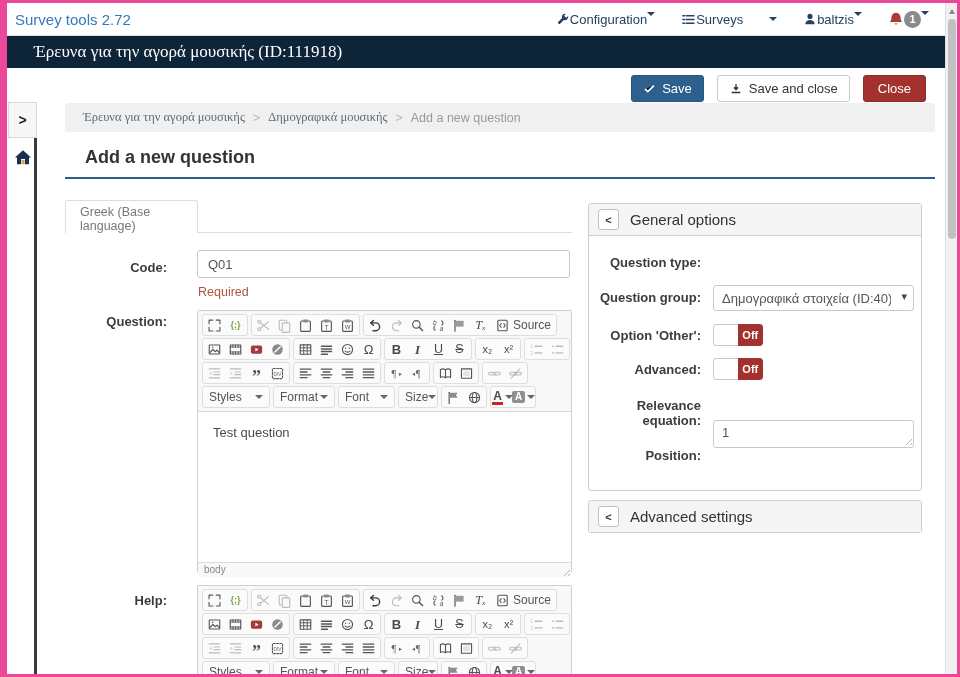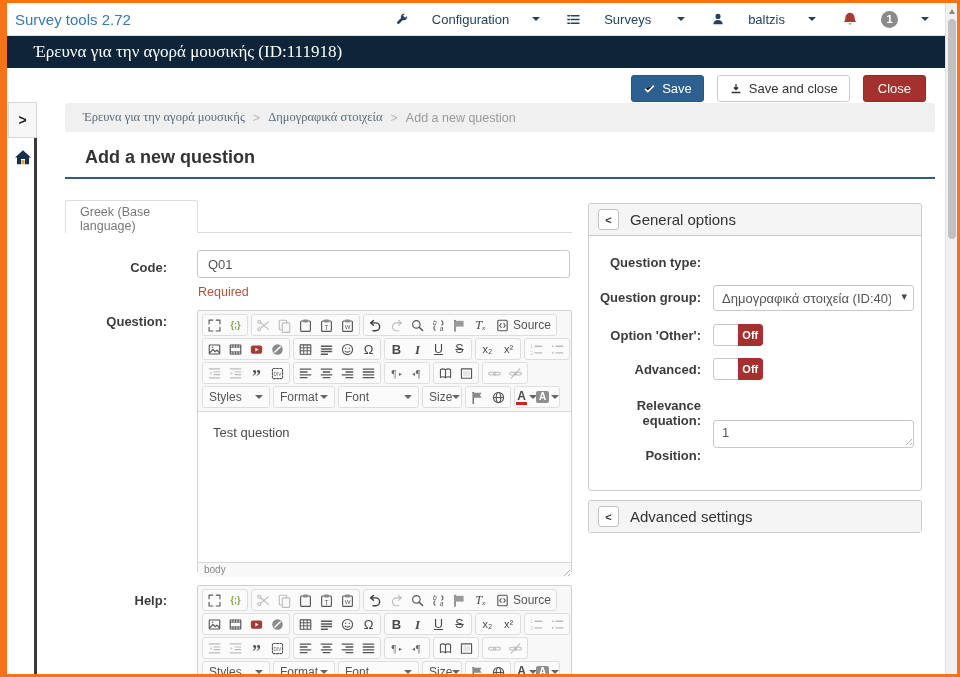--- a/index.html
+++ b/index.html
@@ -1,29 +1,29 @@
 <!DOCTYPE html>
 <html style="--brand-blue: #3579b5; --navy-bar: #0e2438; --primary: #2d5f8f; --danger: #a3312d; --required: #af5538; --heading-rule: #2e5d8a; --toggle-off: #a3312d; --nav-ink: #24425f;"><head>
 <meta charset="utf-8">
 <style>
   :root{
     --brand-blue:#3579b5; --navy-bar:#0e2438; --primary:#2d5f8f; --danger:#a3312d;
     --required:#af5538; --heading-rule:#2e5d8a; --toggle-off:#a3312d; --nav-ink:#24425f;
   }
   *{box-sizing:border-box;margin:0;padding:0}
   body{background:#000;font-family:"Liberation Sans","DejaVu Sans",sans-serif;}
-  .frame{position:relative;width:960px;height:677px;background:#f97316;overflow:hidden}
+  .frame{position:relative;width:960px;height:677px;background:#ec4899;overflow:hidden}
   .screen{position:absolute;left:7px;top:3px;width:950px;height:671px;background:#fff;overflow:hidden}
   .gr{font-family:"Liberation Serif","DejaVu Serif",serif}
 
   
   .navbar{position:absolute;left:0;top:0;width:938px;height:33px;background:#fff;border-bottom:1px solid #e3e3e3;display:flex;align-items:center;justify-content:space-between;padding:0 16px 0 8px}
   .brand{color:var(--brand-blue);font-size:15px}
   .nav-right{display:flex;align-items:center;gap:26px;font-size:13px;color:var(--nav-ink)}
-  .nav-item{display:inline-flex;align-items:center;gap:23px;cursor:pointer}
+  .nav-item{display:inline-flex;gap:0;cursor:pointer}
   .car{width:0;height:0;border-left:4px solid transparent;border-right:4px solid transparent;border-top:4px solid currentColor;display:inline-block}
   .badge{background:#8a8a8a;color:#fff;width:17px;height:17px;border-radius:50%;font-size:11px;font-weight:bold;display:inline-flex;align-items:center;justify-content:center}
 
   
   .surveybar{position:absolute;left:0;top:33px;width:938px;height:32px;background:var(--navy-bar);color:#fff;display:flex;align-items:center;padding-left:27px;font-size:17px}
 
   
   .actionbar{position:absolute;left:0;top:65px;width:938px;height:34px;background:#fff}
   .btn{height:27px;display:inline-flex;align-items:center;gap:6px;padding:0 11px;border-radius:3px;font-size:13px;border:1px solid #ccc;background:#fff;color:#333;cursor:pointer;white-space:nowrap}
   .btn-primary{background:var(--primary);border-color:#27567f;color:#fff}
@@ -82,21 +82,21 @@
   .tx{font-family:"Liberation Serif",serif;font-style:italic;font-size:12.5px}
   .tpl{font-size:9px;color:#7aa23c;font-weight:bold}
   .tcol{font-weight:bold;font-size:12px;border-bottom:3px solid #cc2222;padding:0 1px}
   .bgcol{font-weight:bold;font-size:10px;color:#fff;background:#8f8f8f;border-radius:2px;padding:1px 3px}
   .srcl{font-size:12px;color:#555;margin-left:3px}
   .dd{display:inline-flex;align-items:center;justify-content:space-between;height:20px;padding:0 5px;color:#555;font-size:12px;cursor:pointer;width:100%}
   .dd .car{border-top-color:#666}
   .cke-btn .car{margin-left:2px;border-top-color:#666}
   .tb-row.r4 .tb-group:nth-child(1){width:68px}
   .tb-row.r4 .tb-group:nth-child(2){width:62px}
-  .tb-row.r4 .tb-group:nth-child(3){width:81px}
+  .tb-row.r4 .tb-group:nth-child(3){width:57px}
   .tb-row.r4 .tb-group:nth-child(4){width:40px}
   .ed-content{height:150px;padding:13px 15px;font-size:13px;color:#4a4a4a;background:#fff;cursor:text}
   .ed-status{height:15px;background:#f8f8f8;border-top:1px solid #d9d9d9;font-size:10px;color:#888;padding:1px 6px;position:relative}
   .grip{position:absolute;right:1px;bottom:1px;width:9px;height:9px;background:repeating-linear-gradient(135deg,rgba(0,0,0,0) 0 2px,#b5b5b5 2px 3px);clip-path:polygon(100% 0,100% 100%,0 100%);cursor:nwse-resize}
 
   
   .panel{position:absolute;left:581px;width:334px;background:#fff;border:1px solid #ccc;border-radius:3px}
   .panel-head{background:#f5f5f5;height:32px;display:flex;align-items:center;gap:11px;padding:0 9px;border-radius:3px 3px 0 0;font-size:15px;font-weight:500;color:#333}
   .collapse-btn{width:21px;height:21px;background:#fff;border:1px solid #c2c2c2;border-radius:3px;display:inline-flex;align-items:center;justify-content:center;font-size:11px;font-weight:bold;color:#333;cursor:pointer}
   #panel-general{top:200px}
@@ -373,21 +373,21 @@
       <span class="chev">&gt;</span>
     </div>
     <div class="side-rule"></div>
     <svg class="home-btn">
         <use href="#i-home"></use>
       </svg>
 
     <div class="breadcrumb">
       <span class="crumb gr">Έρευνα για την αγορά μουσικής</span>
       <span class="crumb-sep">&gt;</span>
-      <span class="crumb gr">Δημογραφικά στοιχεία</span>
+      <span class="crumb gr">Δημογραφικά μουσικής</span>
       <span class="crumb-sep">&gt;</span>
       <span class="crumb last">Add a new question</span>
     </div>
 
     <h1 class="page-title">Add a new question</h1>
     <div class="title-rule"></div>
 
     <div class="tab">
       <span>Greek (Base language)</span>
     </div>

